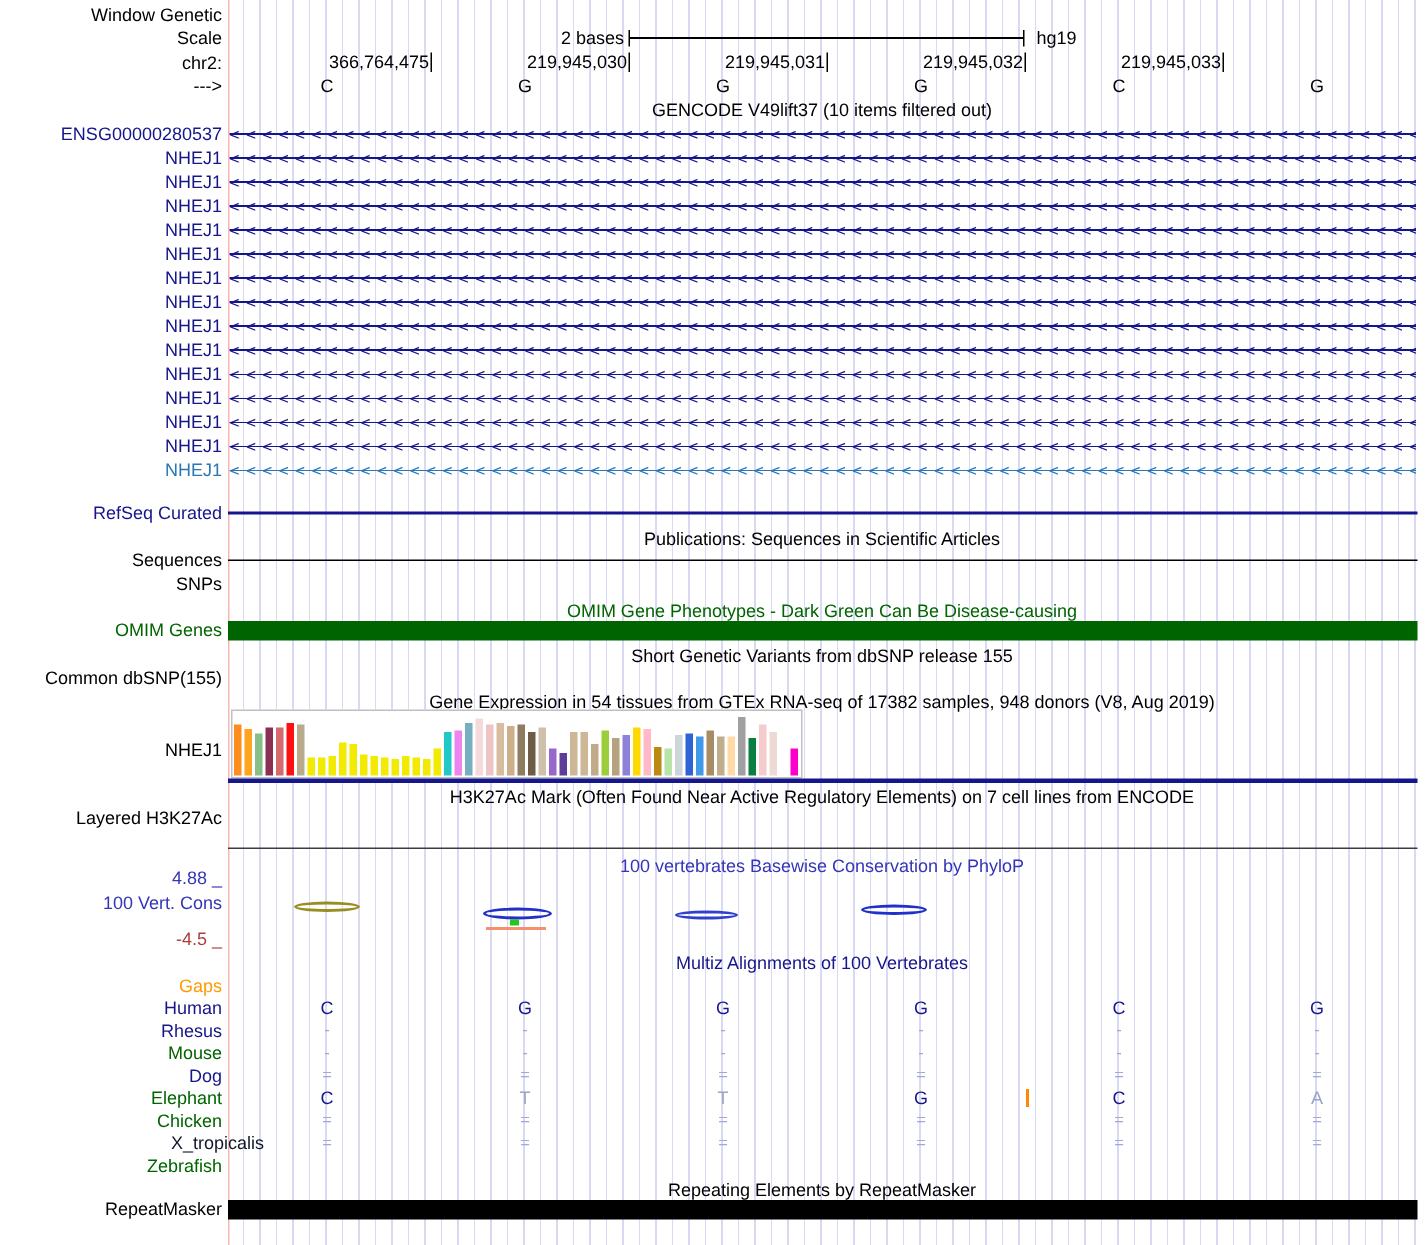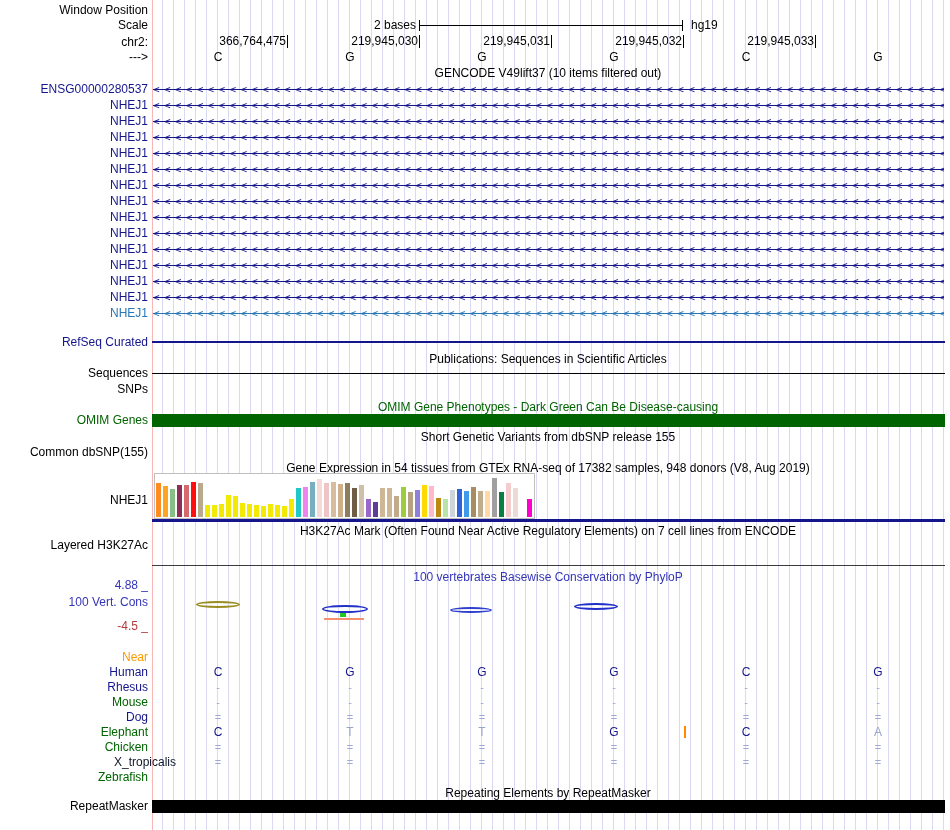--- a/index.html
+++ b/index.html
@@ -33,21 +33,21 @@
   .mdash{font-size:11px;}
   .minsert{position:absolute;width:2px;height:12px;background:#ff8800;}
 </style>
 </head>
 <body>
 
 <div id="browser">
   <div class="grid"></div>
   <div class="edge"></div>
 
-  <div class="lbl" style="top:3px">Window Position</div>
+  <div class="lbl" style="top:3px">Window Genetic</div>
   <div class="lbl" style="top:18px">Scale</div>
   <div class="scaleval">2 bases</div>
   <div class="scalebar"></div>
   <div class="hg19">hg19</div>
   <div class="lbl" style="top:35px">chr2:</div>
   <div class="lbl" style="top:50px">---&gt;</div>
 
   <div class="title" style="top:66px">GENCODE V49lift37 (10 items filtered out)</div>
 
   <div class="lbl" style="top:335px;color:#16168c">RefSeq Curated</div>
@@ -72,20 +72,21 @@
 
   <div class="title" style="top:524px">H3K27Ac Mark (Often Found Near Active Regulatory Elements) on 7 cell lines from ENCODE</div>
   <div class="lbl" style="top:538px">Layered H3K27Ac</div>
   <div class="hline" style="top:565px;height:1px;background:#3c3c3c"></div>
 
   <div class="lbl" style="top:578px;color:#3535b8">4.88 _</div>
   <div class="title" style="top:570px;color:#3535b8">100 vertebrates Basewise Conservation by PhyloP</div>
   <div class="lbl" style="top:595px;color:#3535b8">100 Vert. Cons</div>
   <div class="lbl" style="top:619px;color:#b03c3c">-4.5 _</div>
 
+  <div class="title" style="top:635px;color:#16168c">Multiz Alignments of 100 Vertebrates</div>
 
   <div class="title" style="top:786px">Repeating Elements by RepeatMasker</div>
   <div class="lbl" style="top:799px">RepeatMasker</div>
   <div class="hline" style="top:800px;height:13px;background:#000"></div>
 <div class="coord" style="left: 202px;">366,764,475</div>
     <div class="coord" style="left: 334px;">219,945,030</div>
     <div class="coord" style="left: 466px;">219,945,031</div>
     <div class="coord" style="left: 598px;">219,945,032</div>
     <div class="coord" style="left: 730px;">219,945,033</div>
     <div class="base" style="left: 152px; top: 50px;">C</div>
@@ -177,21 +178,21 @@
     <div class="gbar" style="left: 506px; top: 483px; height: 34px; background: rgb(244, 204, 204);"></div>
     <div class="gbar" style="left: 513px; top: 488px; height: 29px; background: rgb(238, 218, 212);"></div>
     <div class="gbar" style="left: 520px; top: 517px; height: 0px; background: rgb(255, 102, 204);"></div>
     <div class="gbar" style="left: 527px; top: 499px; height: 18px; background: rgb(255, 0, 204);"></div>
     <div class="pmark" style="left: 196px; top: 601px; width: 44px; height: 7px; border-color: rgb(154, 141, 32);"></div>
     <div class="pmark" style="left: 322px; top: 605px; width: 46px; height: 8px; border-color: rgb(32, 48, 200);"></div>
     <div class="pextra" style="left: 340px; top: 613px; width: 6px; height: 4px; background: rgb(34, 200, 34);"></div>
     <div class="pextra" style="left: 324px; top: 618px; width: 40px; height: 2px; background: rgb(244, 144, 112);"></div>
     <div class="pmark" style="left: 450px; top: 607px; width: 42px; height: 6px; border-color: rgb(48, 64, 204);"></div>
     <div class="pmark" style="left: 574px; top: 603px; width: 44px; height: 7px; border-color: rgb(32, 48, 200);"></div>
-    <div class="lbl" style="top: 650px; color: rgb(255, 153, 0);">Near</div>
+    <div class="lbl" style="top: 650px; color: rgb(255, 153, 0);">Gaps</div>
     <div class="lbl" style="top: 665px; color: rgb(22, 22, 140);">Human</div>
     <div class="mcell" style="left: 152px; top: 665px; color: rgb(22, 22, 140);">C</div>
     <div class="mcell" style="left: 284px; top: 665px; color: rgb(22, 22, 140);">G</div>
     <div class="mcell" style="left: 416px; top: 665px; color: rgb(22, 22, 140);">G</div>
     <div class="mcell" style="left: 548px; top: 665px; color: rgb(22, 22, 140);">G</div>
     <div class="mcell" style="left: 680px; top: 665px; color: rgb(22, 22, 140);">C</div>
     <div class="mcell" style="left: 812px; top: 665px; color: rgb(22, 22, 140);">G</div>
     <div class="lbl" style="top: 680px; color: rgb(22, 22, 140);">Rhesus</div>
     <div class="mcell mdash" style="left: 152px; top: 680px; color: rgb(160, 168, 216);">-</div>
     <div class="mcell mdash" style="left: 284px; top: 680px; color: rgb(160, 168, 216);">-</div>

